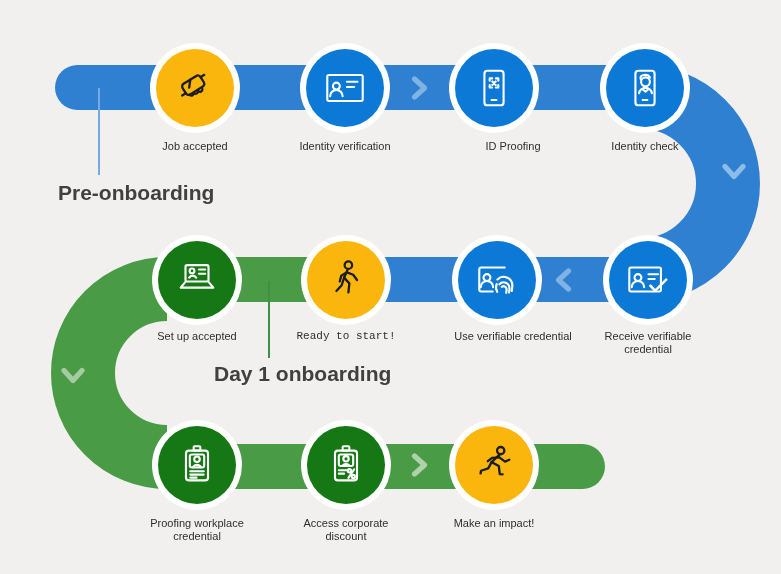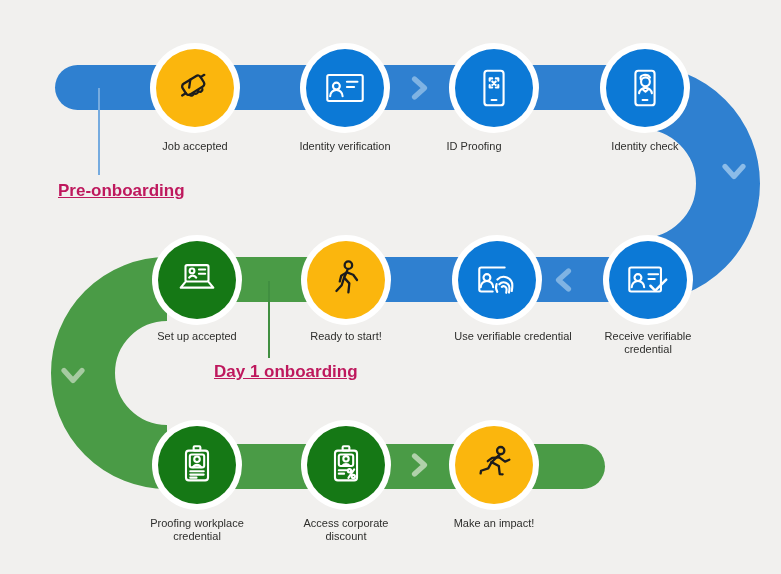--- a/index.html
+++ b/index.html
@@ -26,21 +26,21 @@
     box-shadow:0 0 0 6px #ffffff;display:flex;align-items:center;justify-content:center;
   }
   .circle.blue{background:#0c79d6;}
   .circle.green{background:#157815;}
   .circle.yellow{background:#fbb60d;}
   .caption{
     position:absolute;width:124px;text-align:center;
     font-size:11px;line-height:13px;color:#2e2e2c;
   }
   .phase-label{
-    position:absolute;font-size:17px;font-weight:700;color:#be185d;white-space:nowrap;text-decoration:underline;
+    position:absolute;font-size:21px;font-weight:700;color:#404040;white-space:nowrap;
   }
   .connector{position:absolute;width:2px;}
   .connector.blue{background:#76abdf;}
   .connector.green{background:#418f41;}
   .marker{position:absolute;}
   svg{display:block;}
   .ic{stroke-linecap:round;stroke-linejoin:round;fill:none;}
   .ic-white{stroke:#ffffff;stroke-width:2.2;}
   .ic-dark{stroke:#1c1c1c;stroke-width:2.4;}
 </style>
@@ -125,21 +125,21 @@
           <rect x="14" y="6" width="20" height="36" rx="3"></rect>
           <path d="M19.5 16.5 v-2.5 h2.6"></path>
             <path d="M25.9 14 h2.6 v2.5"></path>
           <path d="M28.5 21 v2.5 h-2.6"></path>
             <path d="M22.1 23.5 h-2.6 V21"></path>
           <path d="M22.2 17.2 l3.6 3.6 m0 -3.6 l-3.6 3.6"></path>
           <path d="M21.5 36.5 h5"></path>
         </g>
       </svg>
     </div>
-    <div class="caption" style="left:412px;top:140px;">ID Proofing</div>
+    <div class="caption" style="left:451px;top:140px;">ID Proofing</div>
   </div>
 
   <div class="step">
     <div class="circle blue" style="left:606px;top:49px;">
       <svg width="46" height="46" viewBox="0 0 48 48">
         <g class="ic ic-white">
           <rect x="14" y="6" width="20" height="36" rx="3"></rect>
           <circle cx="24.5" cy="17.5" r="4.6"></circle>
           <path d="M19.6 15 q-1.3 -4 3.2 -4.6 q4.8 -.6 6.4 2.8"></path>
           <path d="M17.8 29.5 a6.8 6.8 0 0 1 13.4 0"></path>
@@ -173,21 +173,21 @@
         <g class="ic ic-dark">
           <circle cx="26.5" cy="8.5" r="3.9"></circle>
           <path d="M25.5 13.5 c-1 2.6 -2 5.4 -3.5 8"></path>
           <path d="M25 16 l6.5 2.5 4 5.5"></path>
           <path d="M25 16 l-6 3.5 -1.5 6"></path>
           <path d="M22 21.5 l5.5 6 -1 9.5"></path>
           <path d="M22 21.5 l-2.5 8 -5.5 6"></path>
         </g>
       </svg>
     </div>
-    <div class="caption" style="left:284px;top:330px;">Ready to start!</div>
+    <div class="caption" style="left:284px;top:330px;font-family:Liberation Mono, monospace;">Ready to start!</div>
   </div>
 
   <div class="step">
     <div class="circle blue" style="left:458px;top:241px;">
       <svg width="46" height="46" viewBox="0 0 48 48">
         <g class="ic ic-white">
           <path d="M32 11 H7.5 a2 2 0 0 0 -2 2 v21 a2 2 0 0 0 2 2 H19.5"></path>
           <circle cx="13.5" cy="21.5" r="3.6"></circle>
           <path d="M7 31.5 a6.5 6.5 0 0 1 13 0"></path>
           <path d="M24.5 23.5 a9 9 0 0 1 15.5 6.2 c0 2 -.2 4 -.6 5.8"></path>

